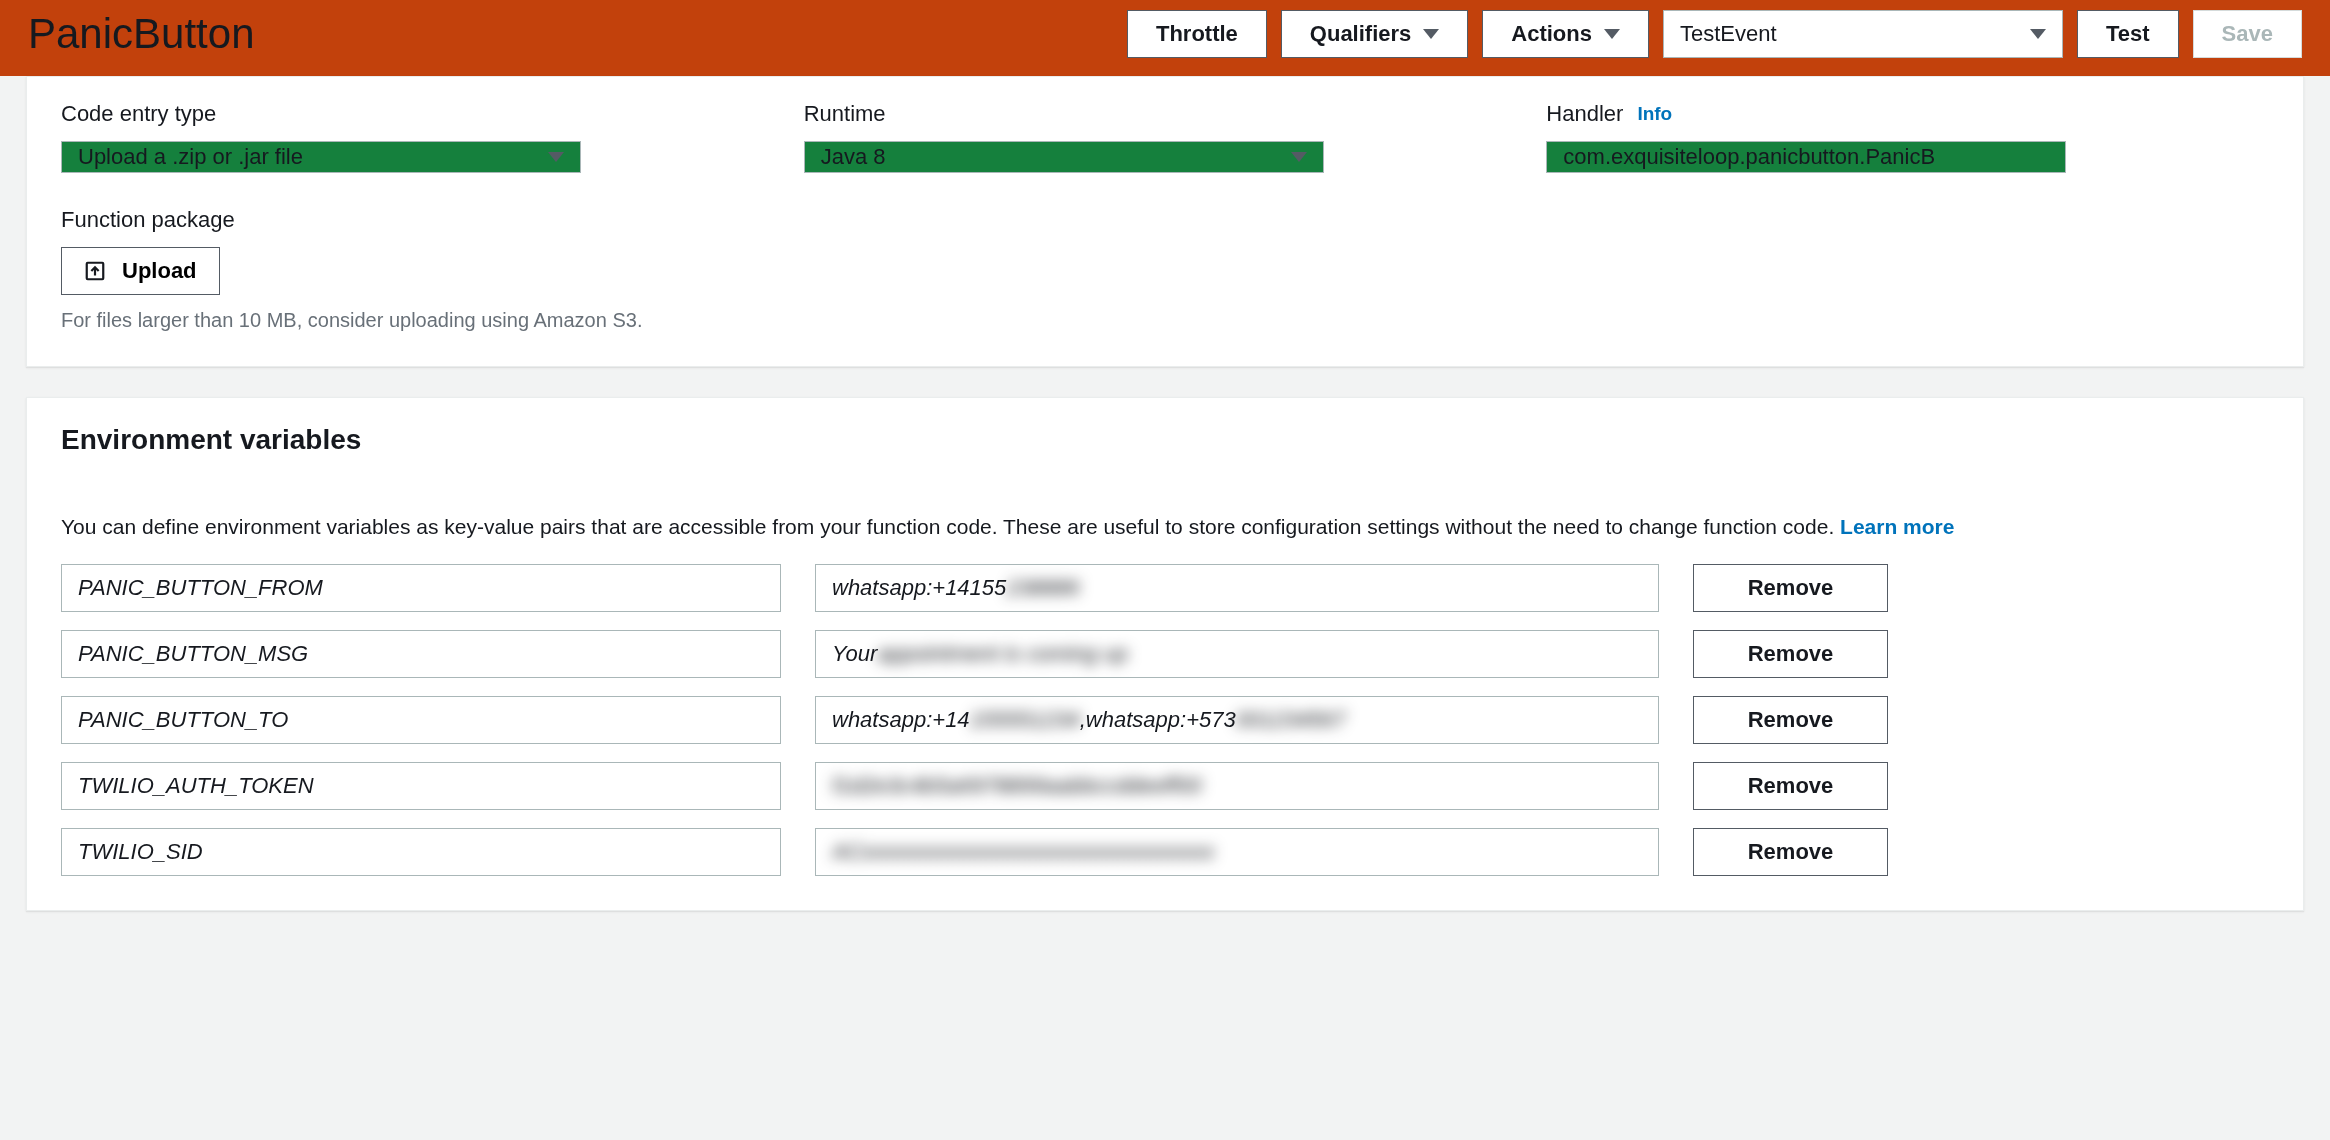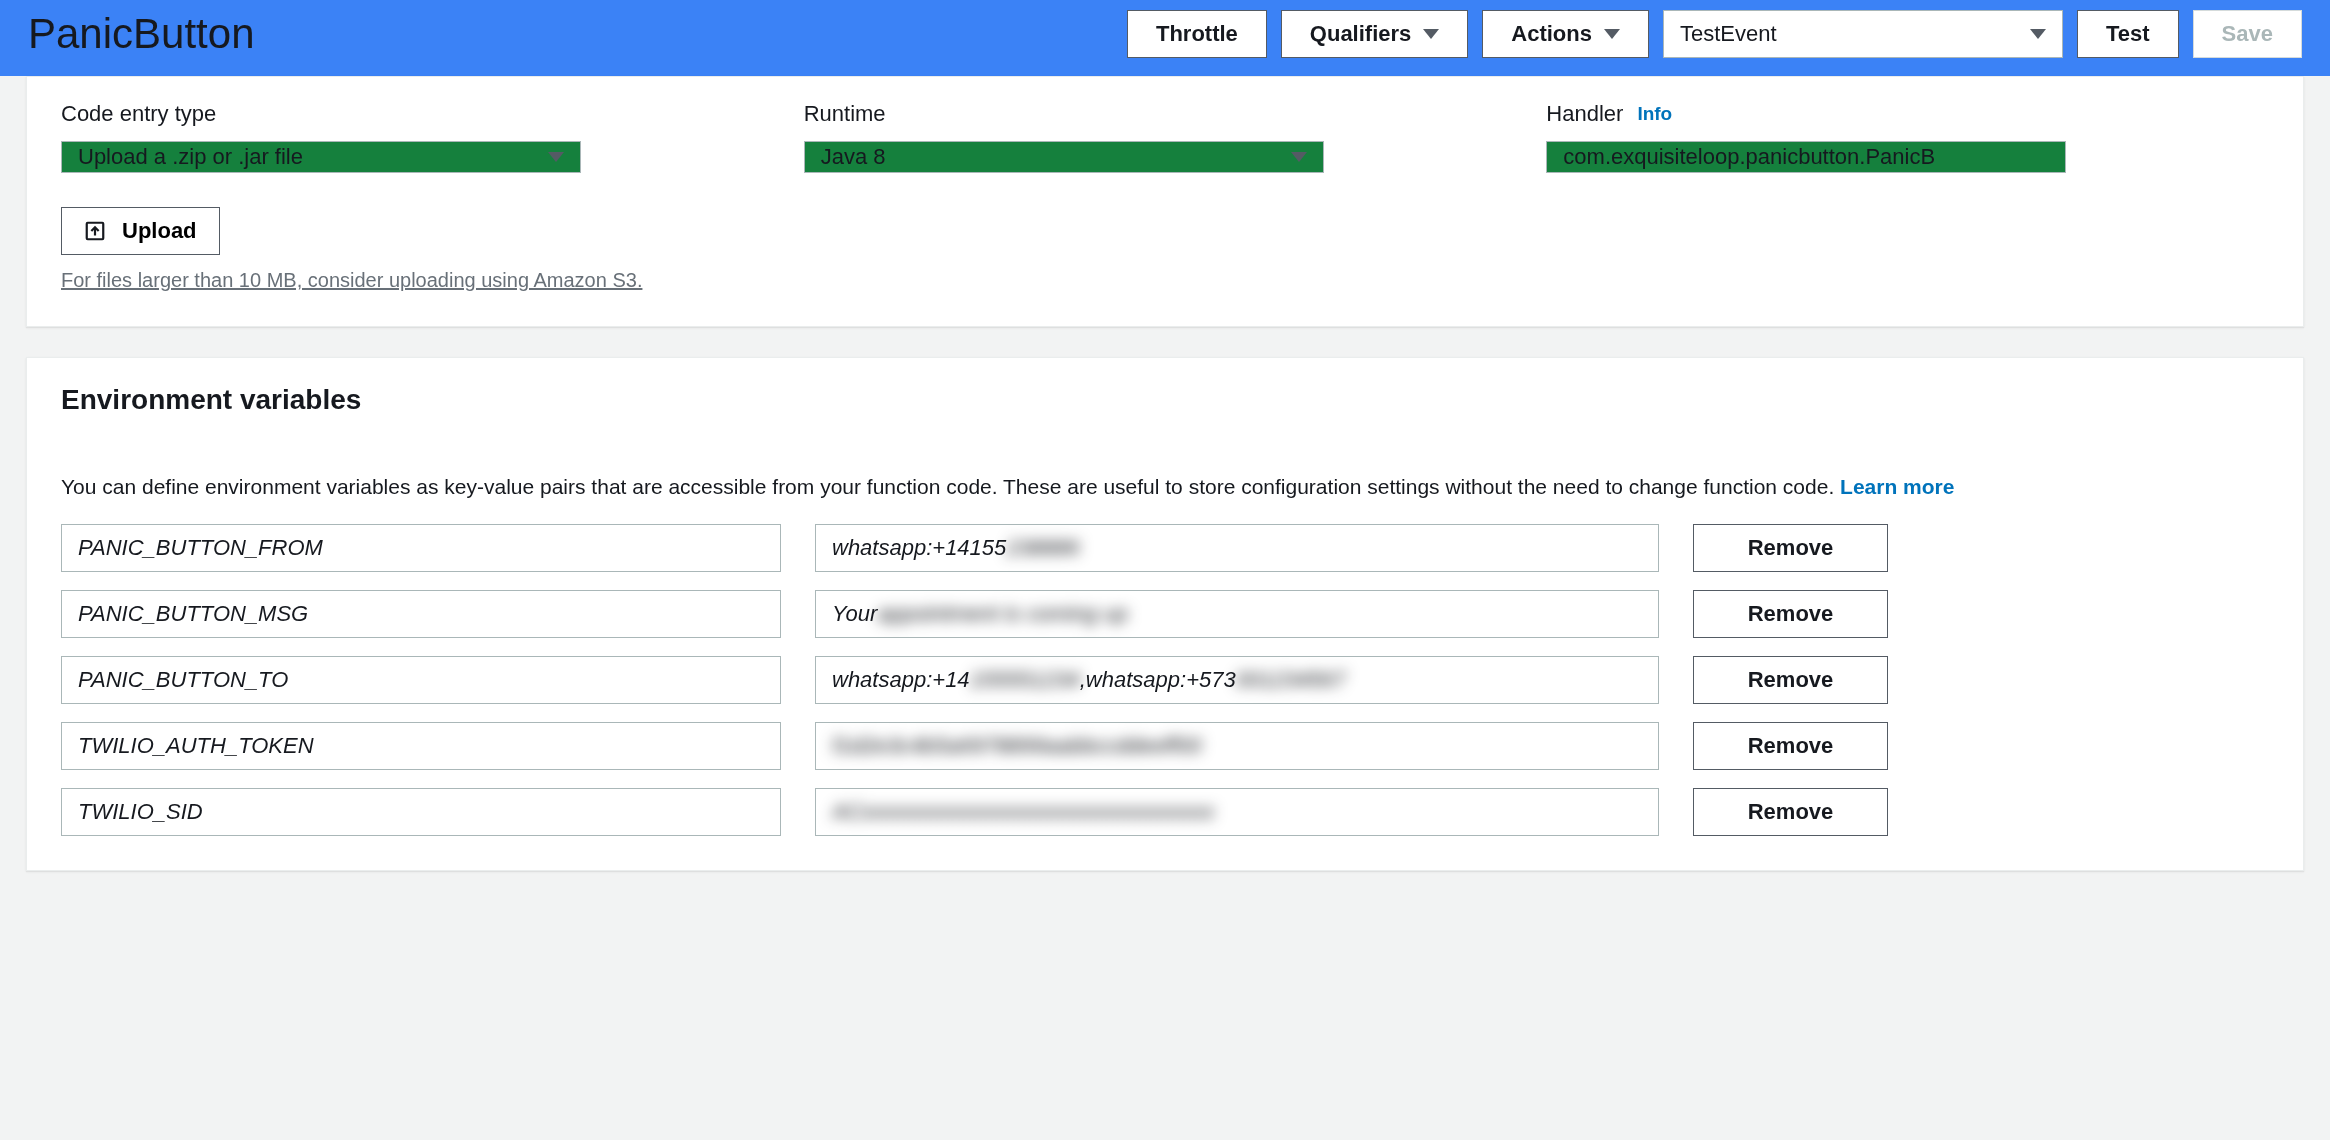--- a/index.html
+++ b/index.html
@@ -10,21 +10,21 @@
     color: #16191f;
     font-size: 21px;
     width: 2330px;
   }
 
   
   .header {
     display: flex;
     align-items: flex-start;
     padding: 10px 28px 18px 28px;
-    background: #3b82f6;
+    background: #c2410c;
   }
   .page-title {
     font-size: 42px;
     font-weight: 400;
     flex: 0 0 auto;
     margin-right: auto;
   }
   .header-actions {
     display: flex;
     gap: 14px;
@@ -119,21 +119,20 @@
     font-size: 22px;
     font-weight: 700;
     cursor: pointer;
     height: 48px;
   }
   .upload-icon svg { width: 22px; height: 22px; display: block; }
   .hint {
     color: #687078;
     font-size: 20px;
     margin-top: 14px;
-    text-decoration: underline;
   }
 
   
   .env-title {
     font-size: 28px;
     font-weight: 700;
     padding: 26px 0 22px 0;
   }
   .env-desc {
     font-size: 21px;
@@ -229,20 +228,21 @@
         <span>Handler</span>
         <span class="info-link">Info</span>
       </div>
       <div class="text-input">
         <span>com.exquisiteloop.panicbutton.PanicB</span>
       </div>
     </div>
   </div>
 
   <div class="section-pkg">
+    <div class="field-label">Function package</div>
     <button class="upload-btn">
       <span class="upload-icon">
         <svg viewBox="0 0 24 24" fill="none" stroke="#16191f" stroke-width="2.4">
           <rect x="3" y="3" width="18" height="18" rx="1"></rect>
           <path d="M12 17 V8 M8 12 L12 8 L16 12"></path>
         </svg>
       </span>
       <span>Upload</span>
     </button>
     <div class="hint">For files larger than 10 MB, consider uploading using Amazon S3.</div>

